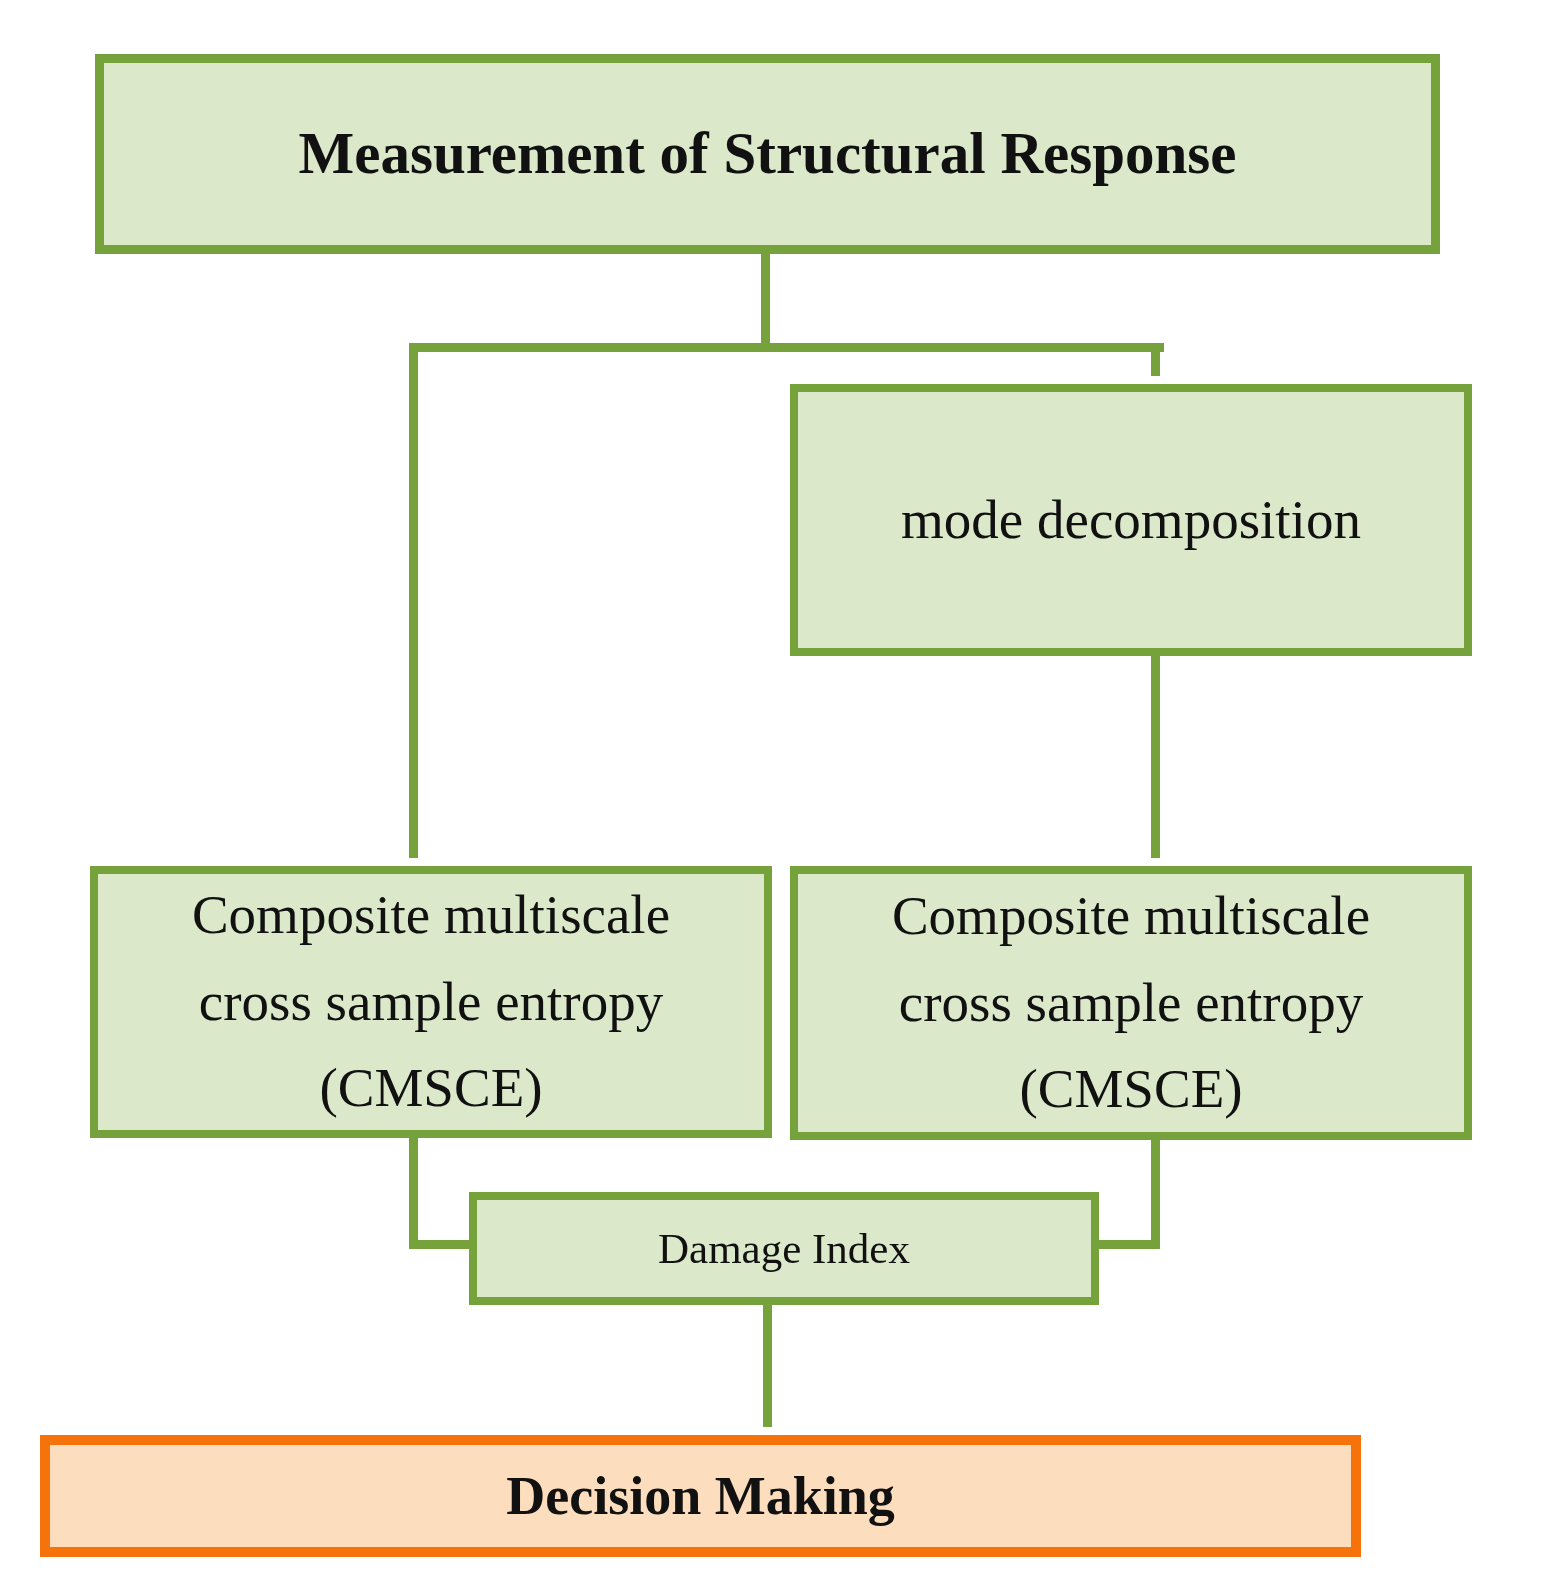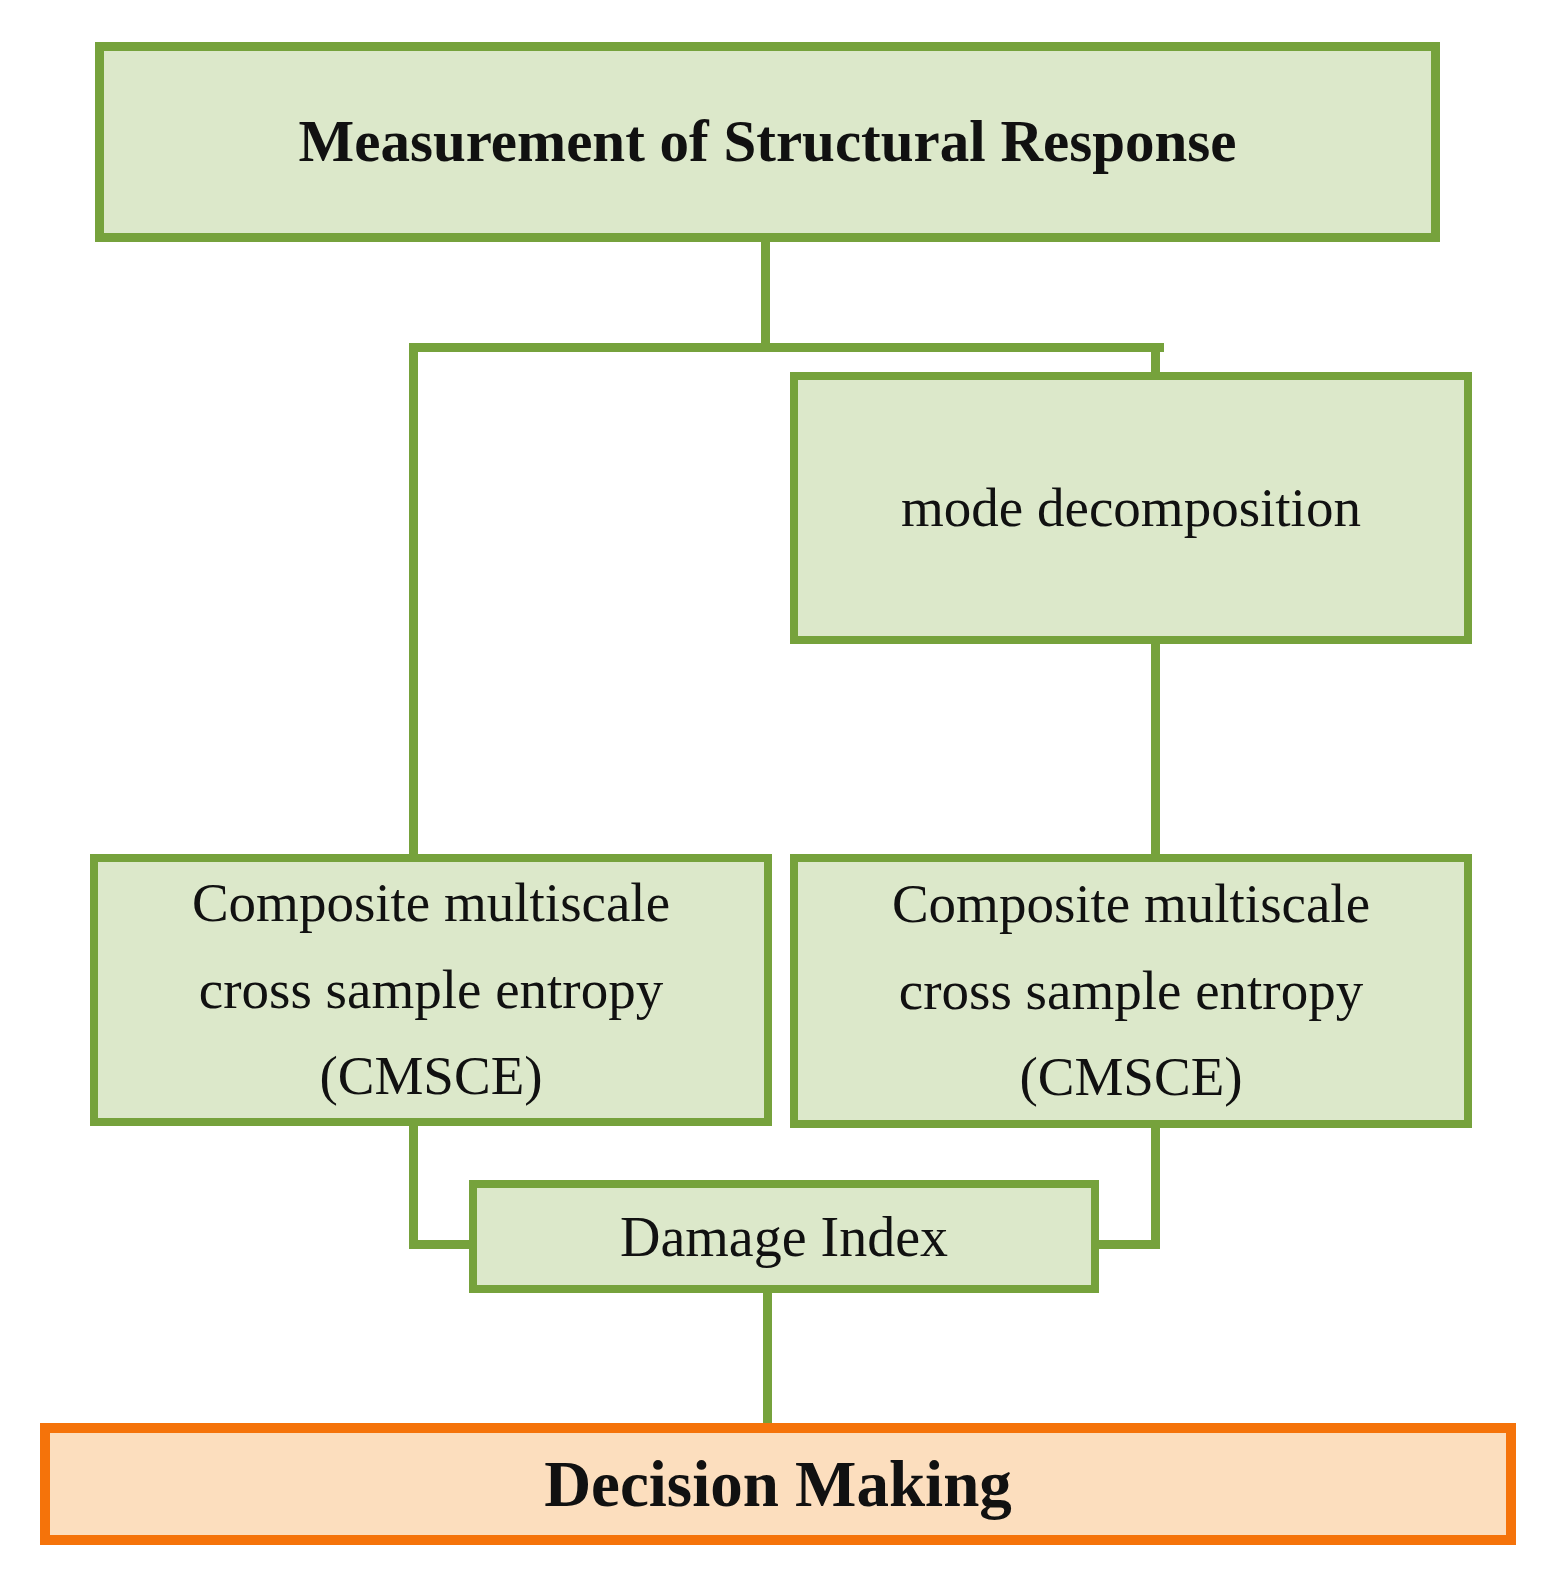--- a/index.html
+++ b/index.html
@@ -25,20 +25,21 @@
   .node {
     position: absolute;
     background: var(--green-fill);
     border: 8px solid var(--green-border);
     display: flex;
     flex-direction: column;
     justify-content: center;
     align-items: center;
     text-align: center;
     color: var(--text-color);
+    margin-top: 12px;
   }
   .node .line { display: block; }
   .node-top {
     left: 95px; top: 42px; width: 1345px; height: 200px;
     border-width: 9px;
     font-weight: bold;
     font-size: 59px;
     line-height: 1.58;
   }
   .node-eemd {
@@ -51,28 +52,28 @@
     font-size: 55px;
     line-height: 1.58;
   }
   .node-cmsce-right {
     left: 790px; top: 854px; width: 682px; height: 274px;
     font-size: 55px;
     line-height: 1.58;
   }
   .node-damage {
     left: 469px; top: 1180px; width: 630px; height: 113px;
-    font-size: 56px;
+    font-size: 43px;
   }
   .node-decision {
-    left: 40px; top: 1423px; width: 1476px; height: 122px;
+    left: 40px; top: 1423px; width: 1321px; height: 122px;
     background: var(--orange-fill);
     border: 10px solid var(--orange-border);
     font-weight: bold;
-    font-size: 65px;
+    font-size: 54px;
   }
   .connector {
     position: absolute;
     background: var(--green-border);
   }
   .c-top-stem        { left: 761px;  top: 242px;  width: 9px;   height: 105px; }
   .c-branch-h        { left: 409px;  top: 343px;  width: 755px; height: 9px; }
   .c-left-drop       { left: 409px;  top: 343px;  width: 9px;   height: 515px; }
   .c-right-drop      { left: 1151px; top: 343px;  width: 9px;   height: 33px; }
   .c-eemd-down       { left: 1151px; top: 640px;  width: 9px;   height: 218px; }

